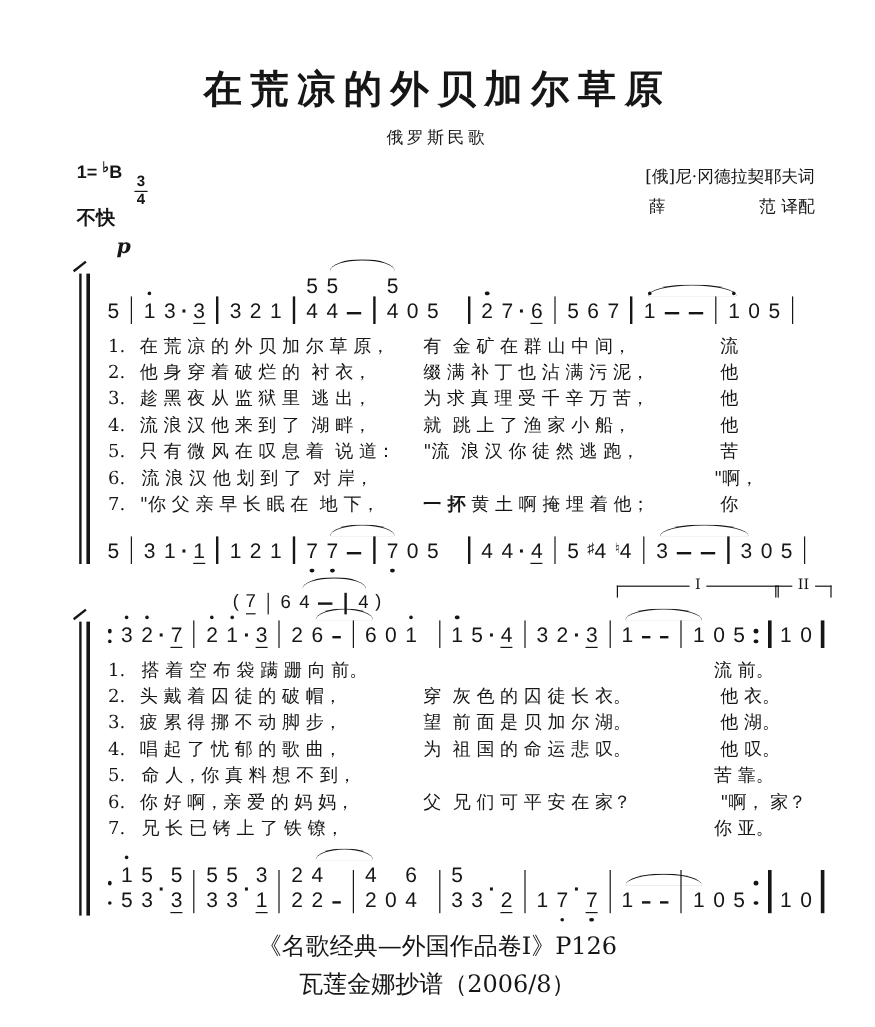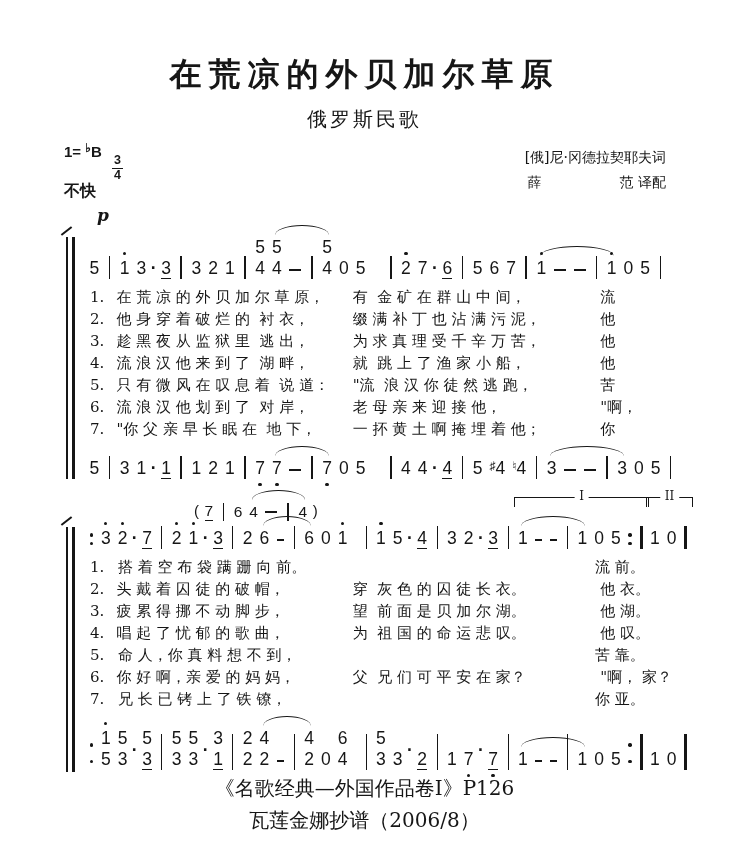--- a/index.html
+++ b/index.html
@@ -1,22 +1,22 @@
 <!DOCTYPE html>
 <html><head>
 <meta charset="utf-8">
 <style>
   html,body{margin:0;padding:0;background:#fff;}
   .page{position:relative;width:729px;height:856px;background:#fff;color:#161616;
         font-family:"Liberation Sans",sans-serif;overflow:hidden;}
   .title{text-align:center;margin:4px;padding-top:49px;font-family:"DejaVu Serif",serif;
          font-size:32px;font-weight:bold;letter-spacing:7px;}
-  .subtitle{text-align:center;margin-top:9px;font-size:20px;letter-spacing:3px;
+  .subtitle{text-align:center;margin-top:9px;font-size:14px;letter-spacing:3px;
             font-family:Liberation Mono, monospace;}
-  .meta{position:relative;height:88px;margin:4px 63px 0 64px;}
+  .meta{position:relative;height:88px;margin:4px 50px 0 64px;}
   .keysig{position:absolute;left:0;top:4px;font-size:15px;font-weight:bold;}
   .keysig .flat{font-size:12px;vertical-align:5px;}
   .frac{display:inline-flex;flex-direction:column;vertical-align:-7px;margin-left:6px;
         font-size:12.5px;line-height:1.1;text-align:center;}
   .frac .fn{border-bottom:1.4px solid #161616;padding:0 2px;}
   .credits{position:absolute;right:0;top:8px;text-align:right;font-size:14px;line-height:1.8;
            font-family:"DejaVu Serif",serif;}
   .credit2{display:flex;justify-content:flex-end;gap:78px;}
   .tempo{position:absolute;left:0;top:44px;font-size:16px;font-weight:bold;
          font-family:"DejaVu Serif",serif;}
@@ -60,21 +60,21 @@
   .volta{position:absolute;height:9px;border-top:1.6px solid #161616;
          border-left:1.6px solid #161616;border-right:1.6px solid #161616;}
   .volta span{position:absolute;left:50%;top:-9px;transform:translateX(-50%);
          background:#fff;padding:0 5px;font-size:12px;font-family:"DejaVu Serif",serif;}
   .lyrics{margin:3px 0 3px 8px;font-family:"DejaVu Serif",serif;font-size:15px;}
   .lrow{display:flex;line-height:22px;white-space:pre;}
   .ln{width:28px;}
   .la{width:250px;}
   .lb{width:262px;}
   .lc{margin-left:auto;width:96px;}
-  .bold{font-weight:normal;margin-top:24px;}
+  .bold{font-weight:bold;margin-top:24px;}
   .footer{position:absolute;left:0;right:0;top:772px;text-align:center;font-size:20px;
           line-height:1.6;font-family:"DejaVu Serif",serif;}
 </style>
 </head>
 <body>
 
 <div class="page">
   <h1 class="title">在荒凉的外贝加尔草原</h1>
   <div class="subtitle">俄罗斯民歌</div>
 
@@ -151,21 +151,21 @@
         </div>
         <div class="slur" style="left: 193px; width: 54px; top: 0px;"></div>
         <div class="slur" style="left: 458px; width: 74px; top: 21px;"></div>
       </div>
     <div class="lyrics" id="lyrics1">
         <div class="lrow"><span class="ln">1.</span><span class="la"><span>在 荒 凉 的 外 贝 加 尔 草 原，</span></span><span class="lb"><span>有  金 矿 在 群 山 中 间，</span></span><span class="lc"><span>流</span></span></div>
         <div class="lrow"><span class="ln">2.</span><span class="la"><span>他 身 穿 着 破 烂 的  衬 衣，</span></span><span class="lb"><span>缀 满 补 丁 也 沾 满 污 泥，</span></span><span class="lc"><span>他</span></span></div>
         <div class="lrow"><span class="ln">3.</span><span class="la"><span>趁 黑 夜 从 监 狱 里  逃 出，</span></span><span class="lb"><span>为 求 真 理 受 千 辛 万 苦，</span></span><span class="lc"><span>他</span></span></div>
         <div class="lrow"><span class="ln">4.</span><span class="la"><span>流 浪 汉 他 来 到 了  湖 畔，</span></span><span class="lb"><span>就  跳 上 了 渔 家 小 船，</span></span><span class="lc"><span>他</span></span></div>
         <div class="lrow"><span class="ln">5.</span><span class="la"><span>只 有 微 风 在 叹 息 着  说 道：</span></span><span class="lb"><span>"流  浪 汉 你 徒 然 逃 跑，</span></span><span class="lc"><span>苦</span></span></div>
-        <div class="lrow"><span class="ln">6.</span><span class="la"><span>流 浪 汉 他 划 到 了  对 岸，</span></span><span class="lb"><span>老 母 亲 来 迎 接 他，</span></span><span class="lc"><span>"啊，</span></span></div>
+        <div class="lrow"><span class="ln">6.</span><span class="la"><span>流 浪 汉 他 划 到 了  对 岸，</span></span><span class="lc"><span>"啊，</span></span></div>
         <div class="lrow"><span class="ln">7.</span><span class="la"><span>"你 父 亲 早 长 眠 在  地 下，</span></span><span class="lb"><span class="bold">一 抔</span><span> 黄 土 啊 掩 埋 着 他；</span></span><span class="lc"><span>你</span></span></div>
       </div>
     <div class="mline" id="mline2">
         <div class="mrow">
           <span class="note"><span class="d">5</span></span>
           <span class="bar"></span>
           <span class="note"><span class="d">3</span></span>
           <span class="note"><span class="d">1</span></span>
           <span class="adot">·</span>
           <span class="note"><span class="d u">1</span></span>

